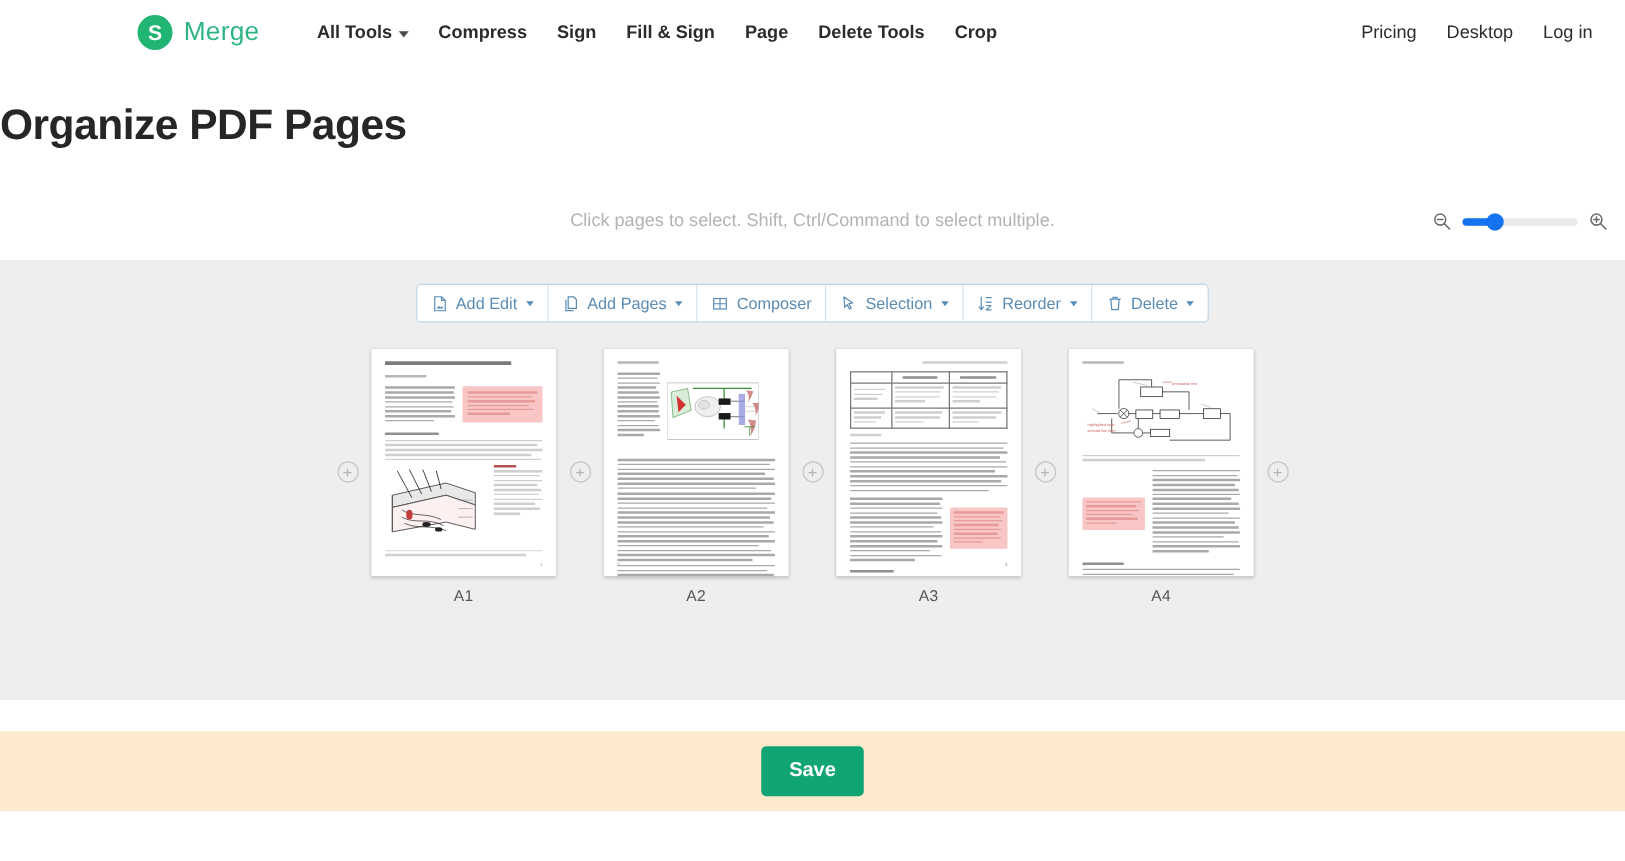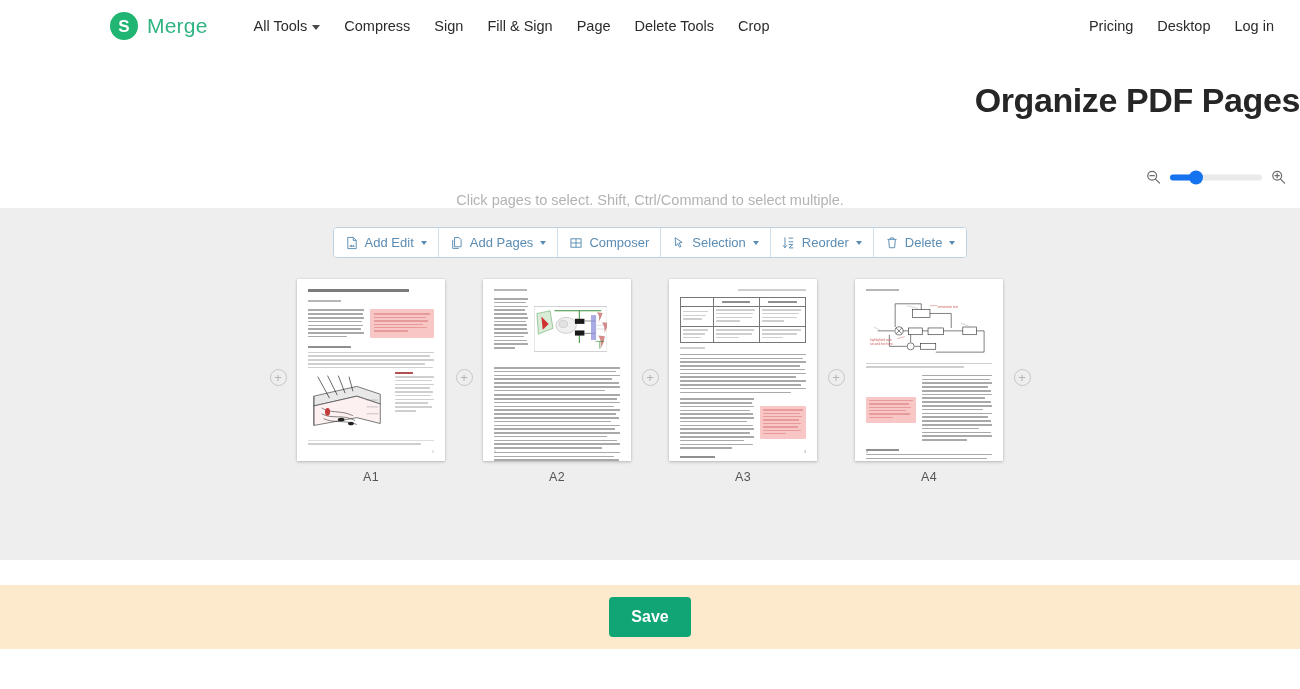--- a/index.html
+++ b/index.html
@@ -26,48 +26,48 @@
   .brand-mark {
     width: 28px; height: 28px; border-radius: 50%;
     background: #21b573;
     display: flex; align-items: center; justify-content: center;
     color: #fff; font-size: 17px; font-weight: bold;
     line-height: 1;
   }
   .brand-name {
     color: #2fb582; font-size: 21px; letter-spacing: .2px;
   }
-  .nav-main { display: flex; align-items: center; gap: 24px; margin-left: 46px; }
+  .nav-main { display: flex; align-items: center; gap: 24px; margin-left: 46px; font-weight: bold; }
   .nav-link {
     font-size: 14.5px; color: #2b2b2b; cursor: pointer;
     white-space: nowrap; display: flex; align-items: center; gap: 5px;
   }
   .caret-down {
     display: inline-block; width: 0; height: 0;
     border-left: 4px solid transparent;
     border-right: 4px solid transparent;
     border-top: 5px solid #4a4a4a;
     position: relative; top: 1px;
   }
   .nav-right { margin-left: auto; display: flex; align-items: center; gap: 24px; }
 
   
-  .hero { text-align: right; padding-top: 29px; background: #fff; }
+  .hero { text-align: left; padding-top: 29px; background: #fff; }
   .hero-title {
     font-size: 34px; font-weight: bold; color: #262626;
     letter-spacing: -0.4px; margin: 0;
   }
   .hero-sub {
     font-size: 20px; color: #b0b0b0; margin: 11px 0 0 0; font-weight: normal;
   }
 
   
   .hintbar {
     background: #fff; position: relative;
-    height: 62px; display: flex; align-items: flex-end; justify-content: center;
+    height: 62px; display: flex; align-items: center; justify-content: center;
     margin-top: 26px;
   }
   .hint-text { font-size: 14.5px; color: #b3b3b3; }
 
   .zoomctl {
     position: absolute; right: 14px; top: 50%; transform: translateY(-50%);
     display: flex; align-items: center; gap: 9px;
   }
   .mag { width: 15px; height: 15px; display: block; }
   .slider-track {

